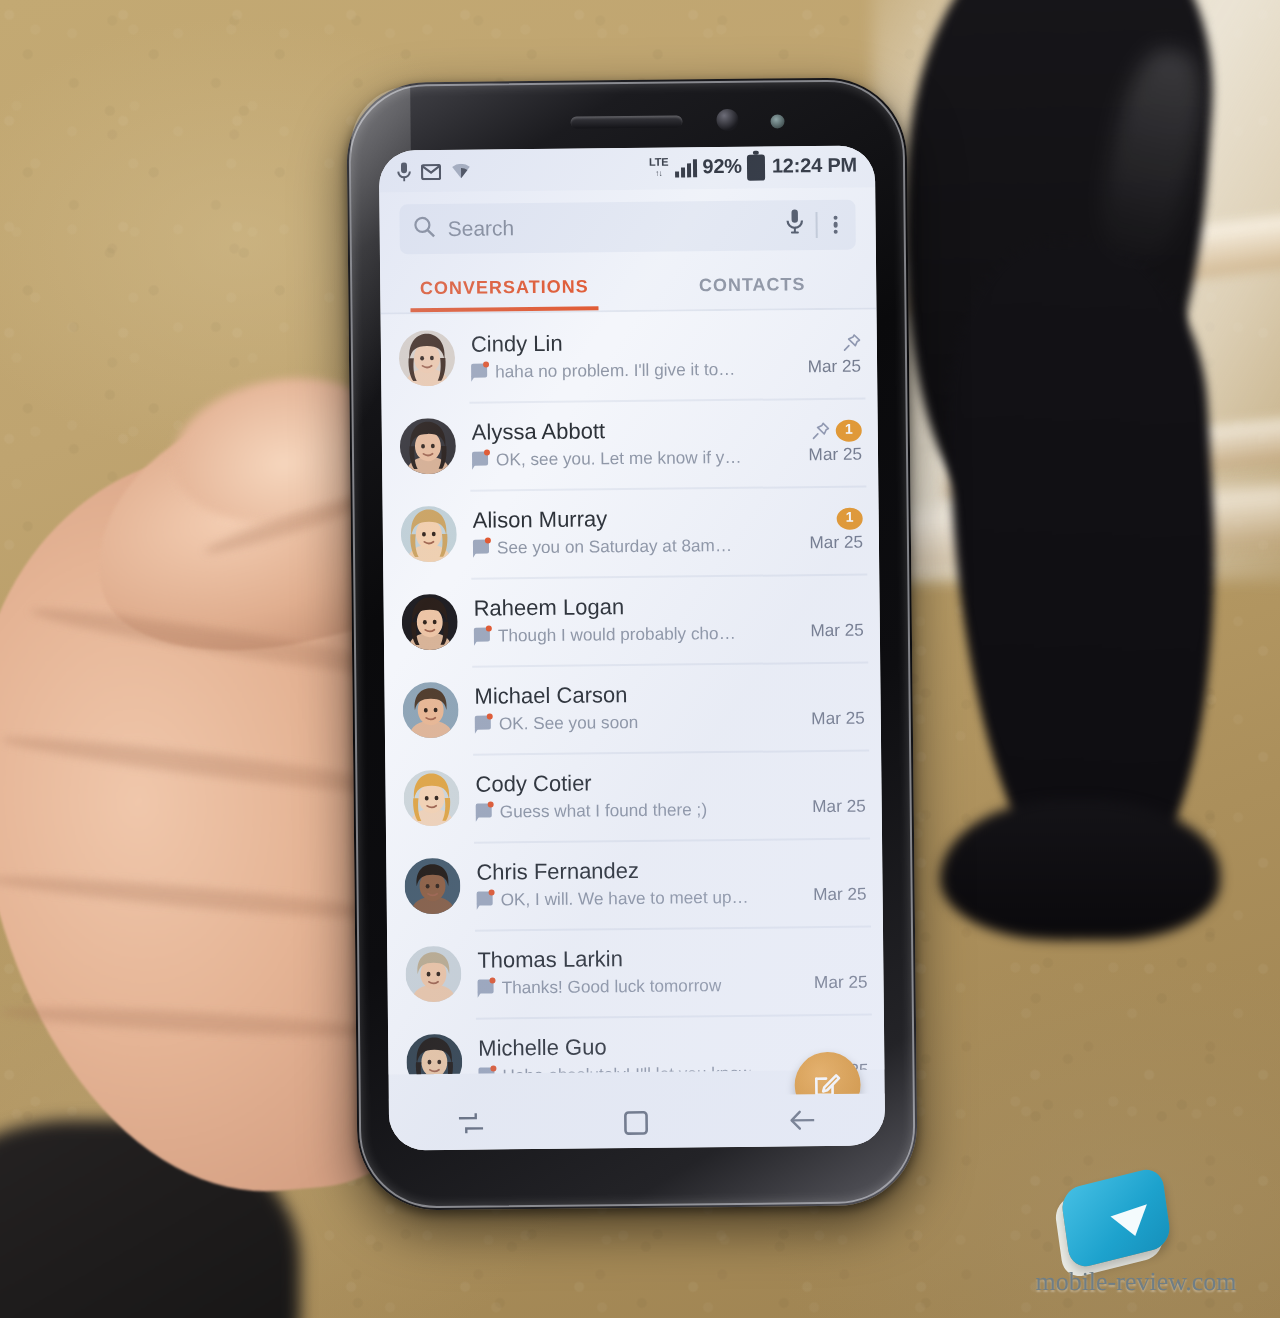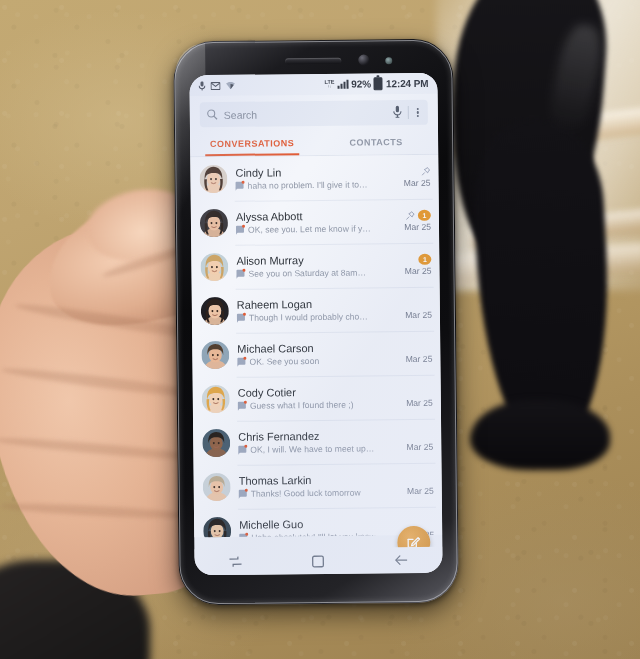--- a/index.html
+++ b/index.html
@@ -617,14 +617,19 @@
               <path d="M12.6 6H1.4" stroke="#5f6879" stroke-width="1.2" fill="none"></path>
               <path d="M5.4 1.8 L1.3 6 L5.4 10.2" stroke="#5f6879" stroke-width="1.2" fill="none" stroke-linecap="round" stroke-linejoin="round"></path>
             </svg>
         </div>
       </div>
 
       <div class="screen-tint"></div>
     </div>
   </div>
 
+  <div class="wm">
+    <div class="wm-logo"></div>
+    <div class="wm-cursor"></div>
+    <div class="wm-text">mobile-review.com</div>
+  </div>
 
 </div>
 
 </body></html>

